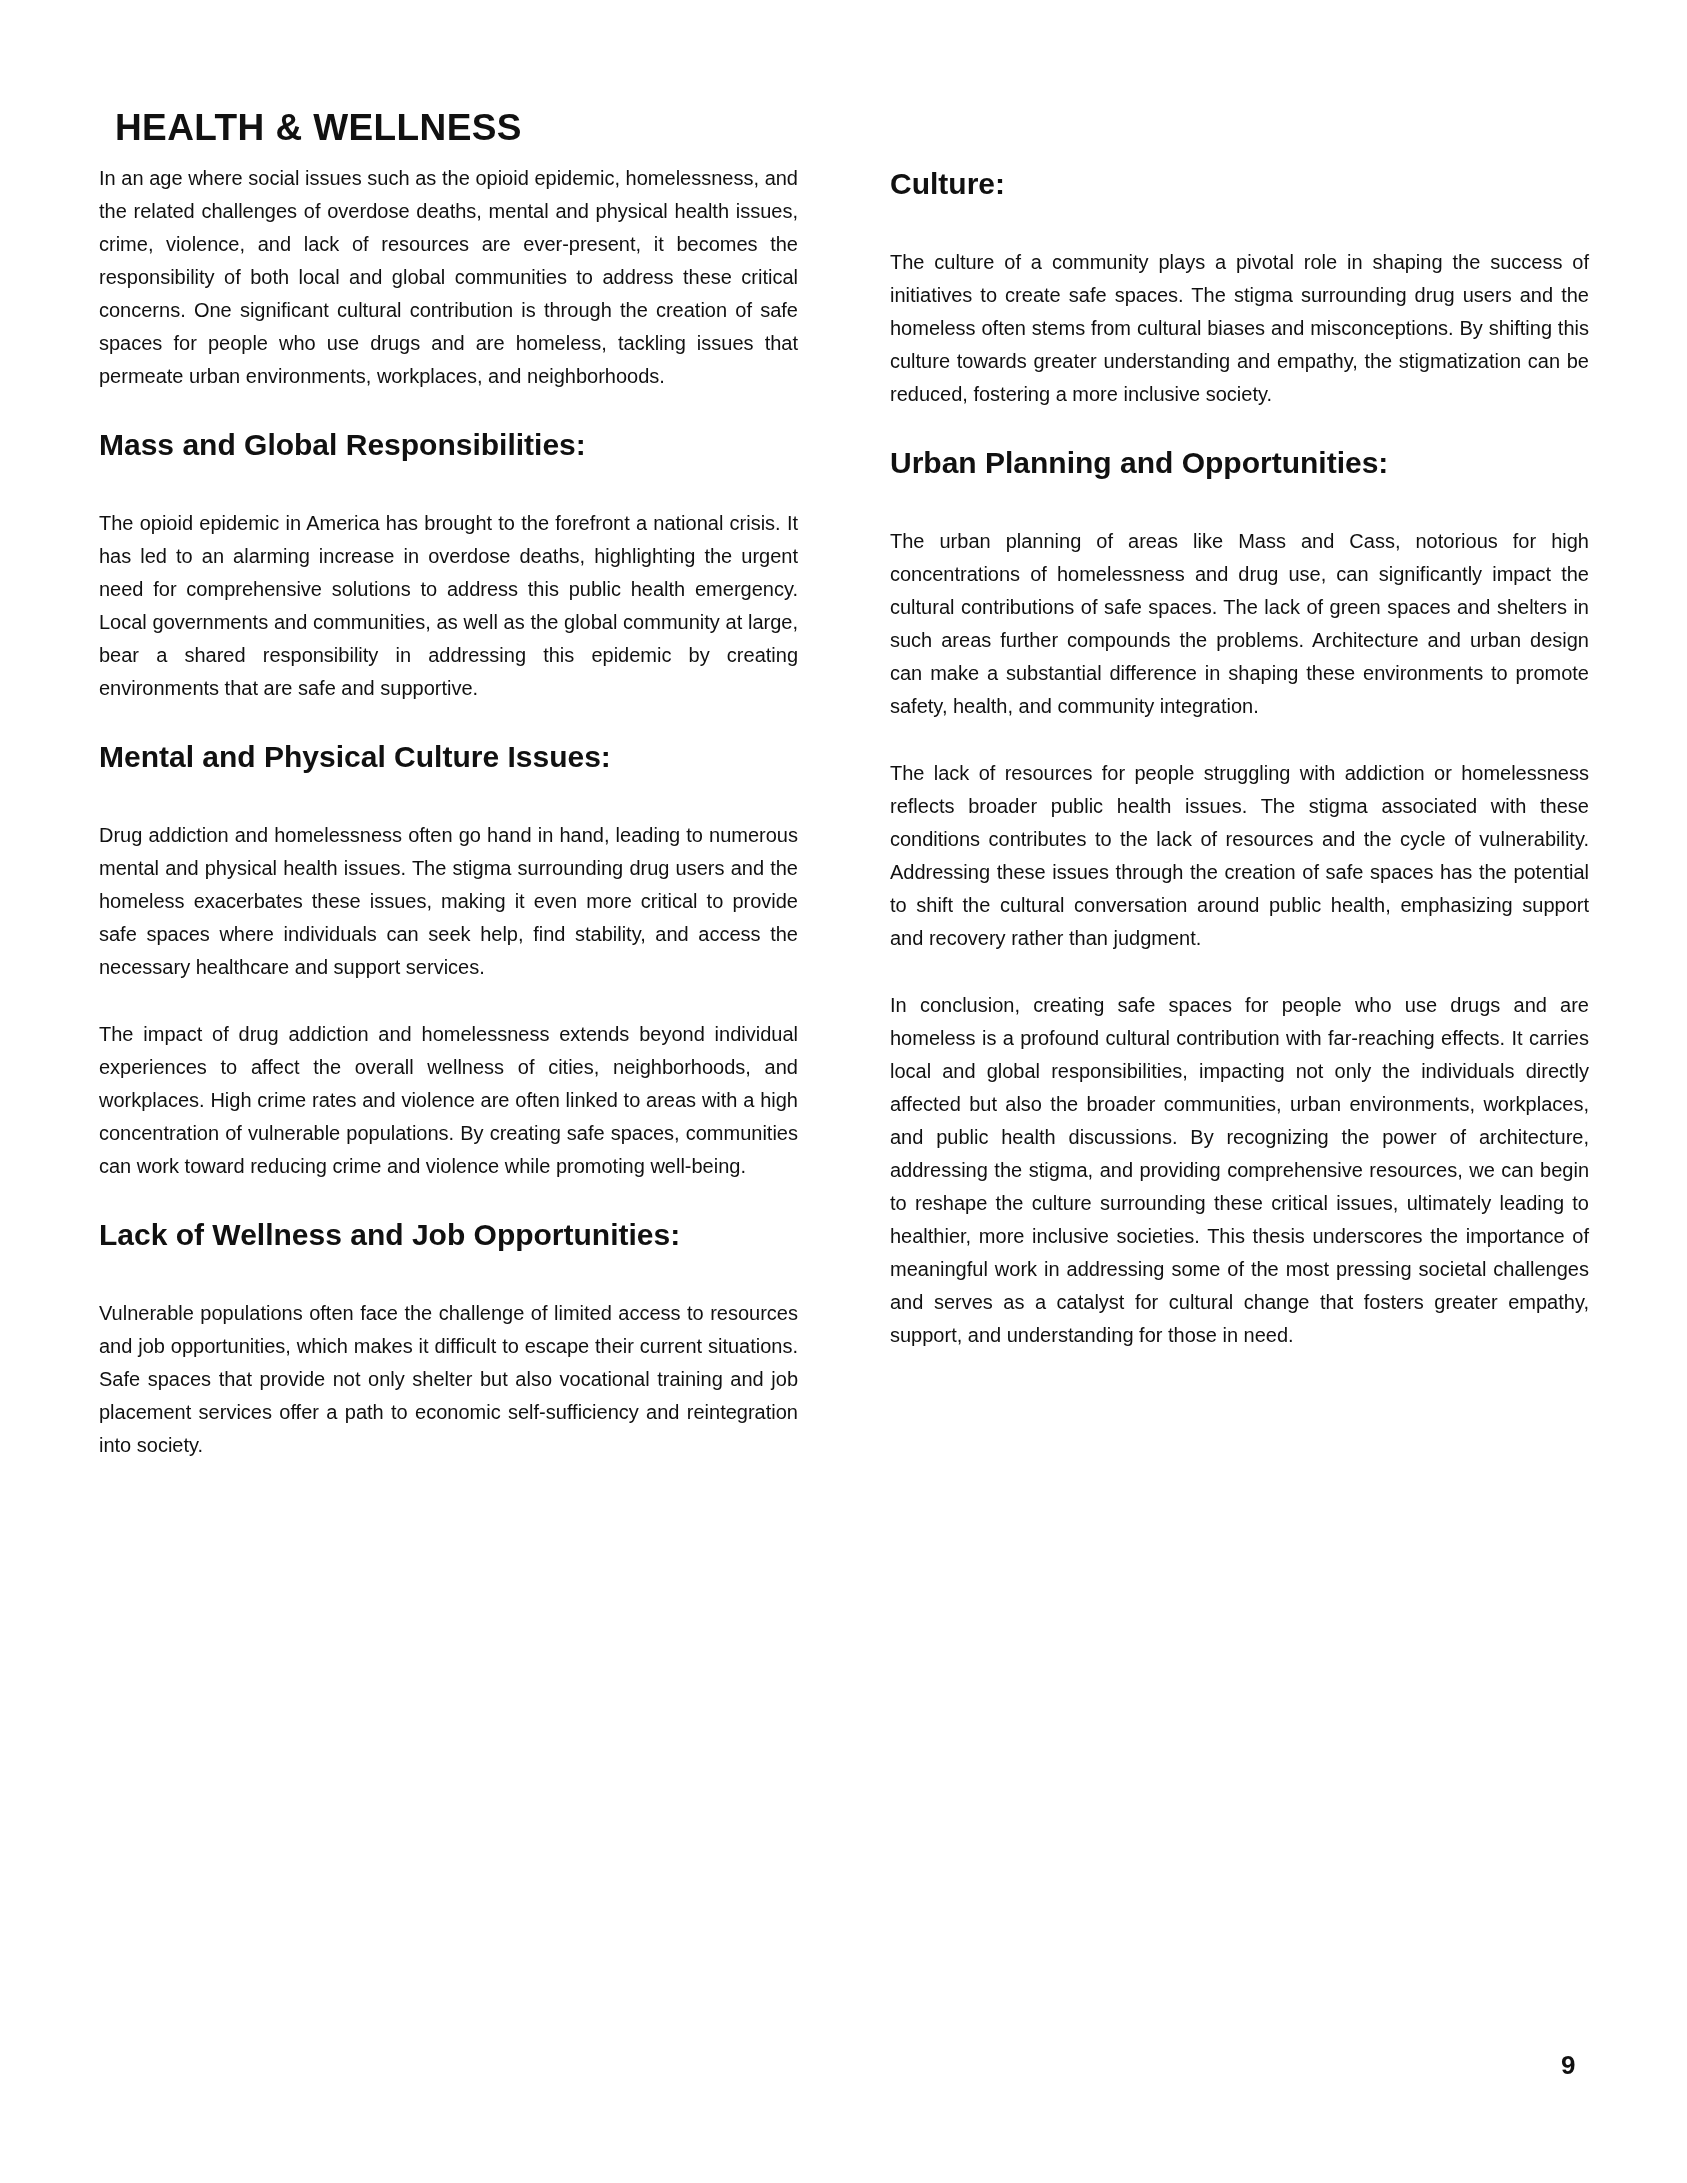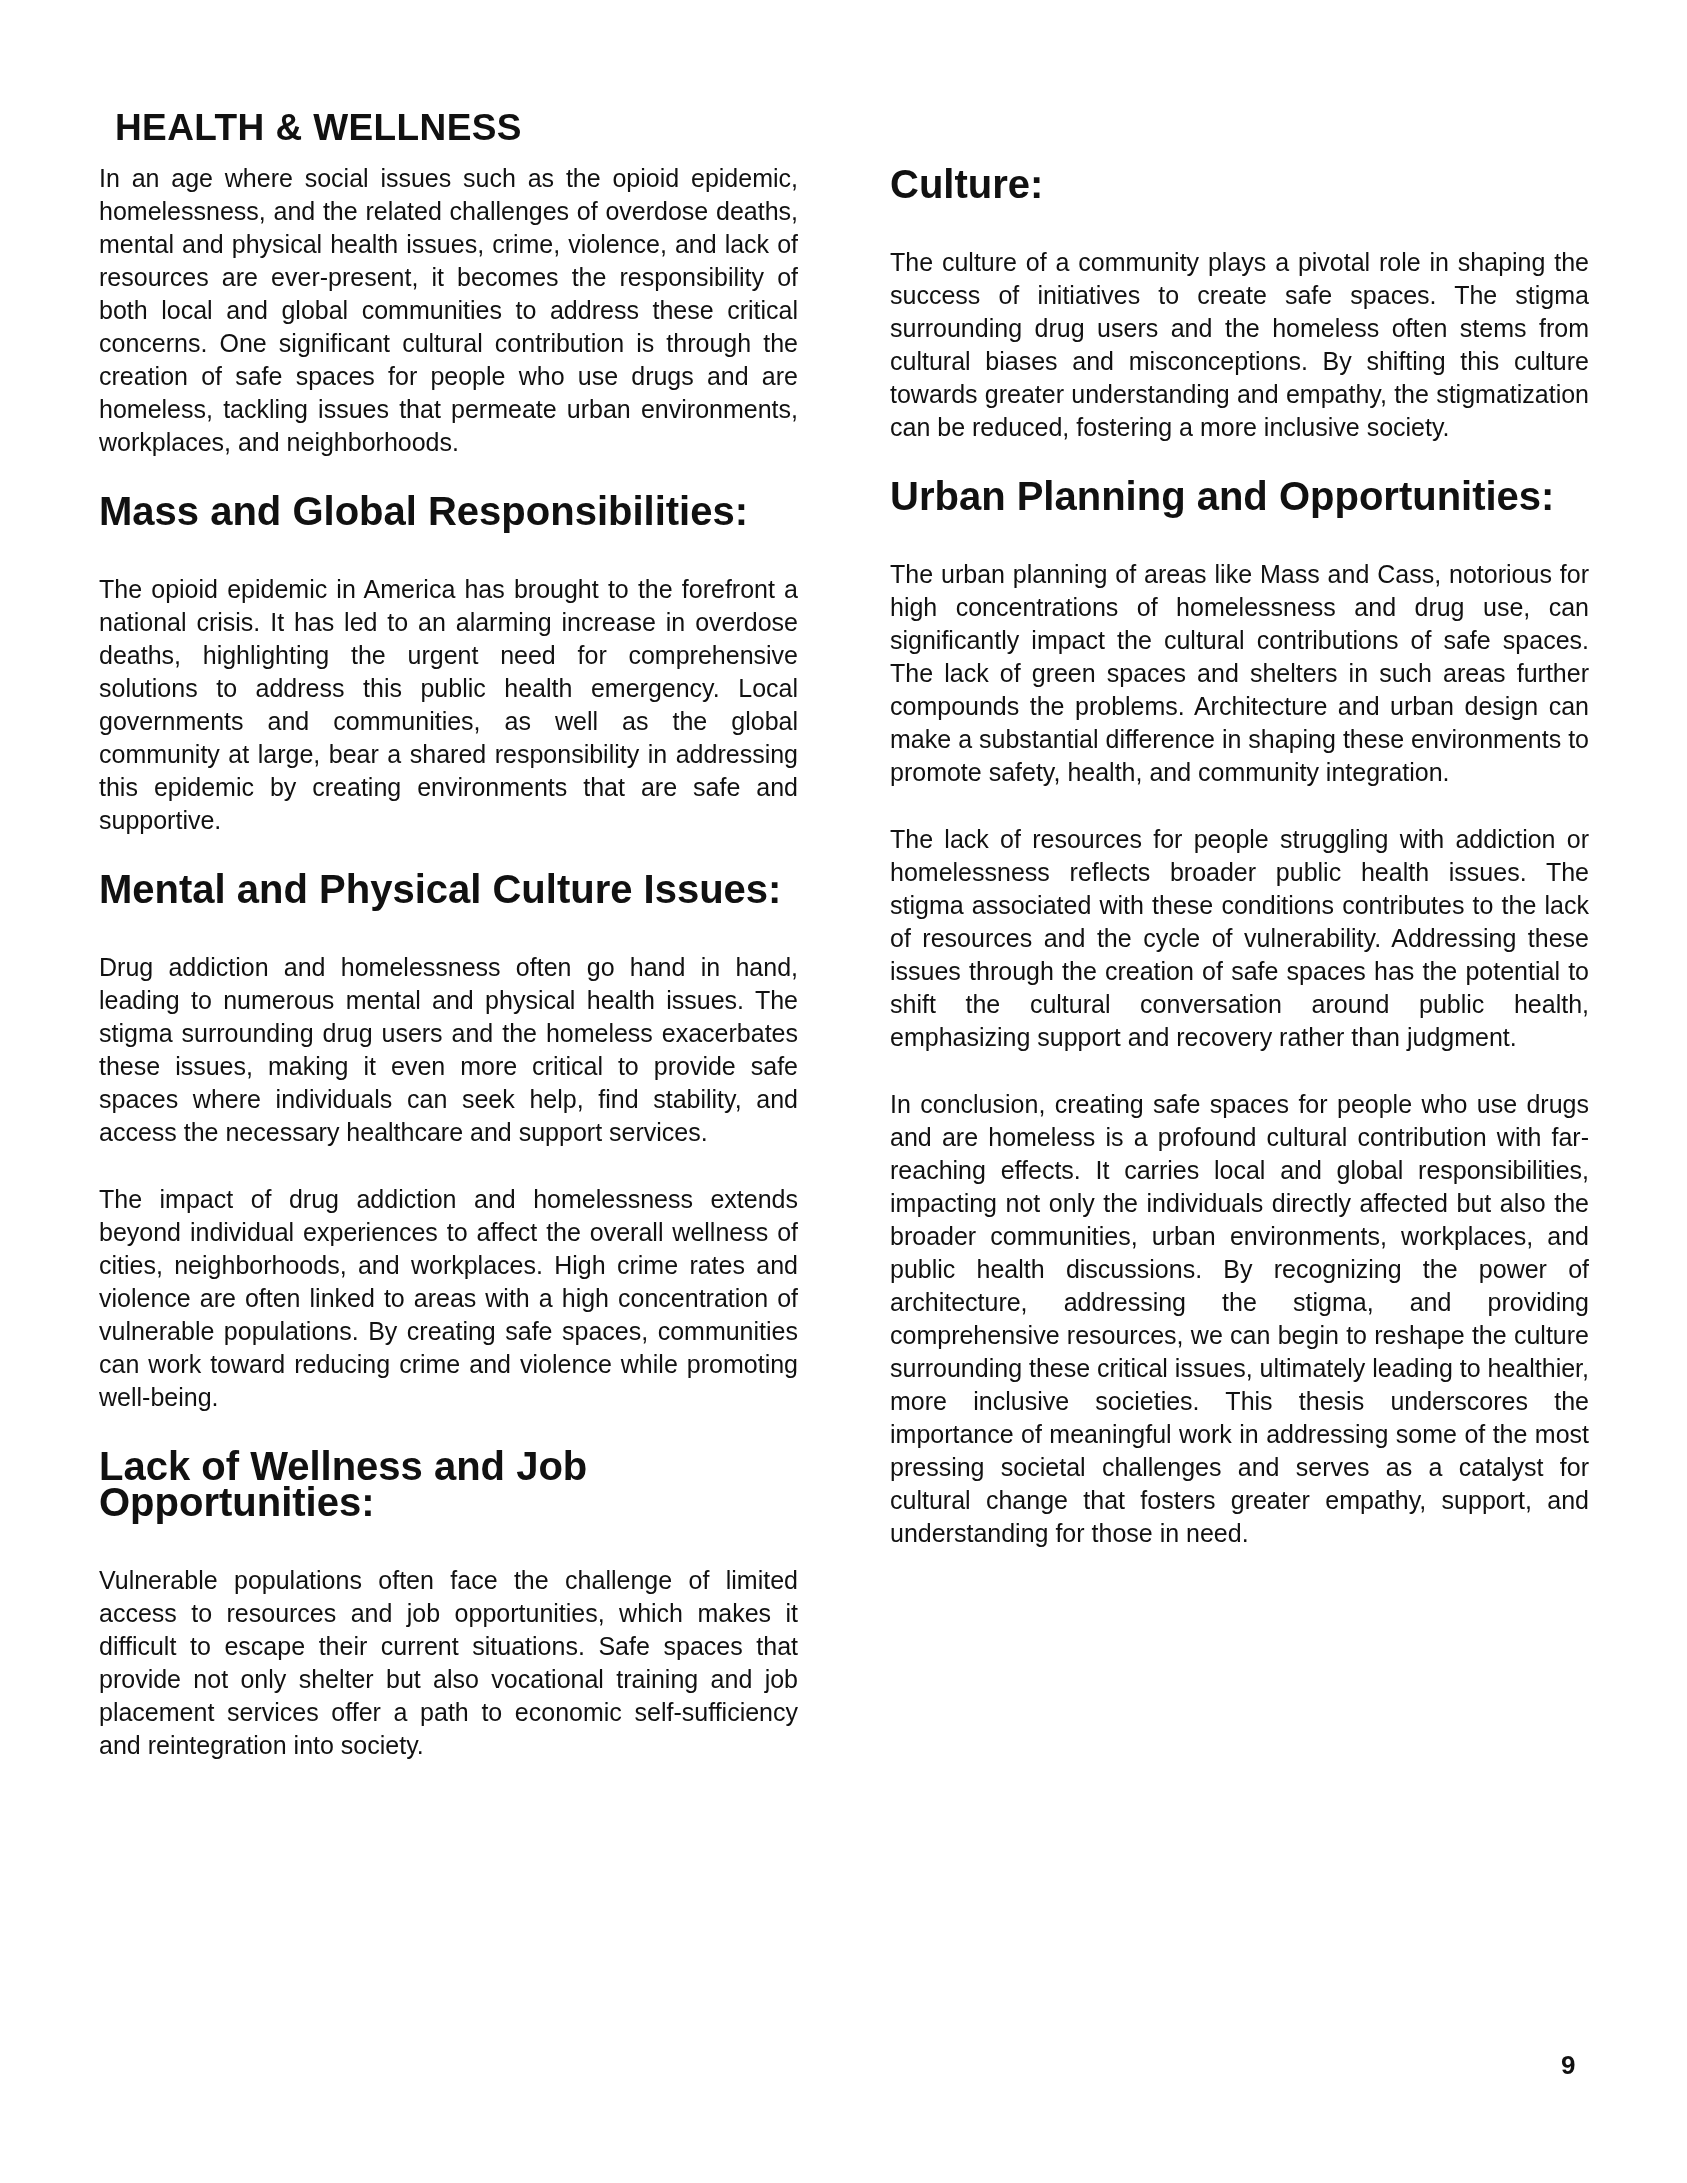--- a/index.html
+++ b/index.html
@@ -3,23 +3,23 @@
 <meta charset="utf-8">
 <style>
   html, body { margin: 0; padding: 0; background: #ffffff; }
   body { width: 1687px; height: 2183px; position: relative; overflow: hidden;
          font-family: "Liberation Sans", sans-serif; color: #111111; }
   .page-title { position: absolute; left: 99px; top: 91px; margin: 16px;
                 font-size: 37px; font-weight: bold; letter-spacing: 0.4px; }
   .col { position: absolute; top: 162px; width: 699px; }
   .col-left { left: 99px; }
   .col-right { left: 890px; top: 166px; }
-  .para { margin: 0; font-size: 25px; line-height: 33px; text-align: justify;
+  .para { margin: 0; font-size: 20px; line-height: 33px; text-align: justify;
           hyphens: manual; }
-  .heading { margin: 0; font-size: 40px; font-weight: bold; line-height: 36px; }
+  .heading { margin: 0; font-size: 30px; font-weight: bold; line-height: 36px; }
   .block { margin-bottom: 34px; }
   .heading + .para { margin-top: 44px; }
   .page-number { position: absolute; left: 1561px; top: 2050px; font-size: 26px;
                  font-weight: bold; }
 </style>
 </head>
 <body>
 
 <h1 class="page-title">HEALTH &amp; WELLNESS</h1>
 

